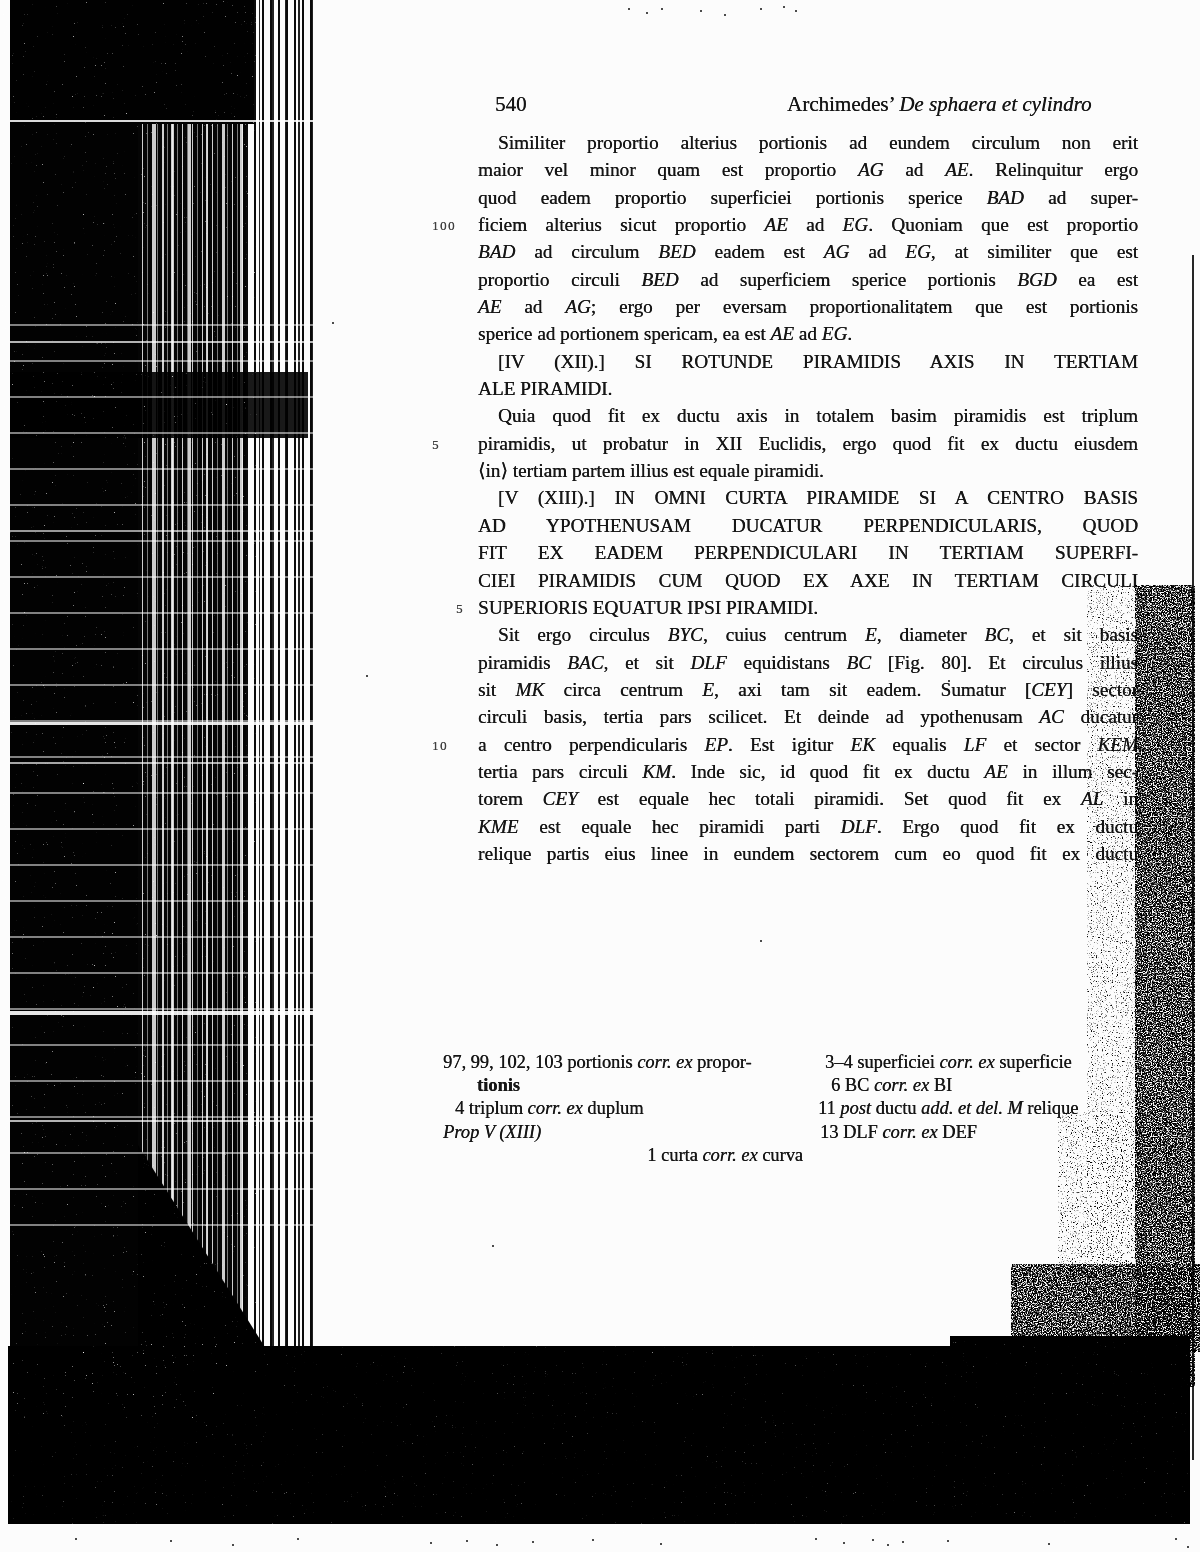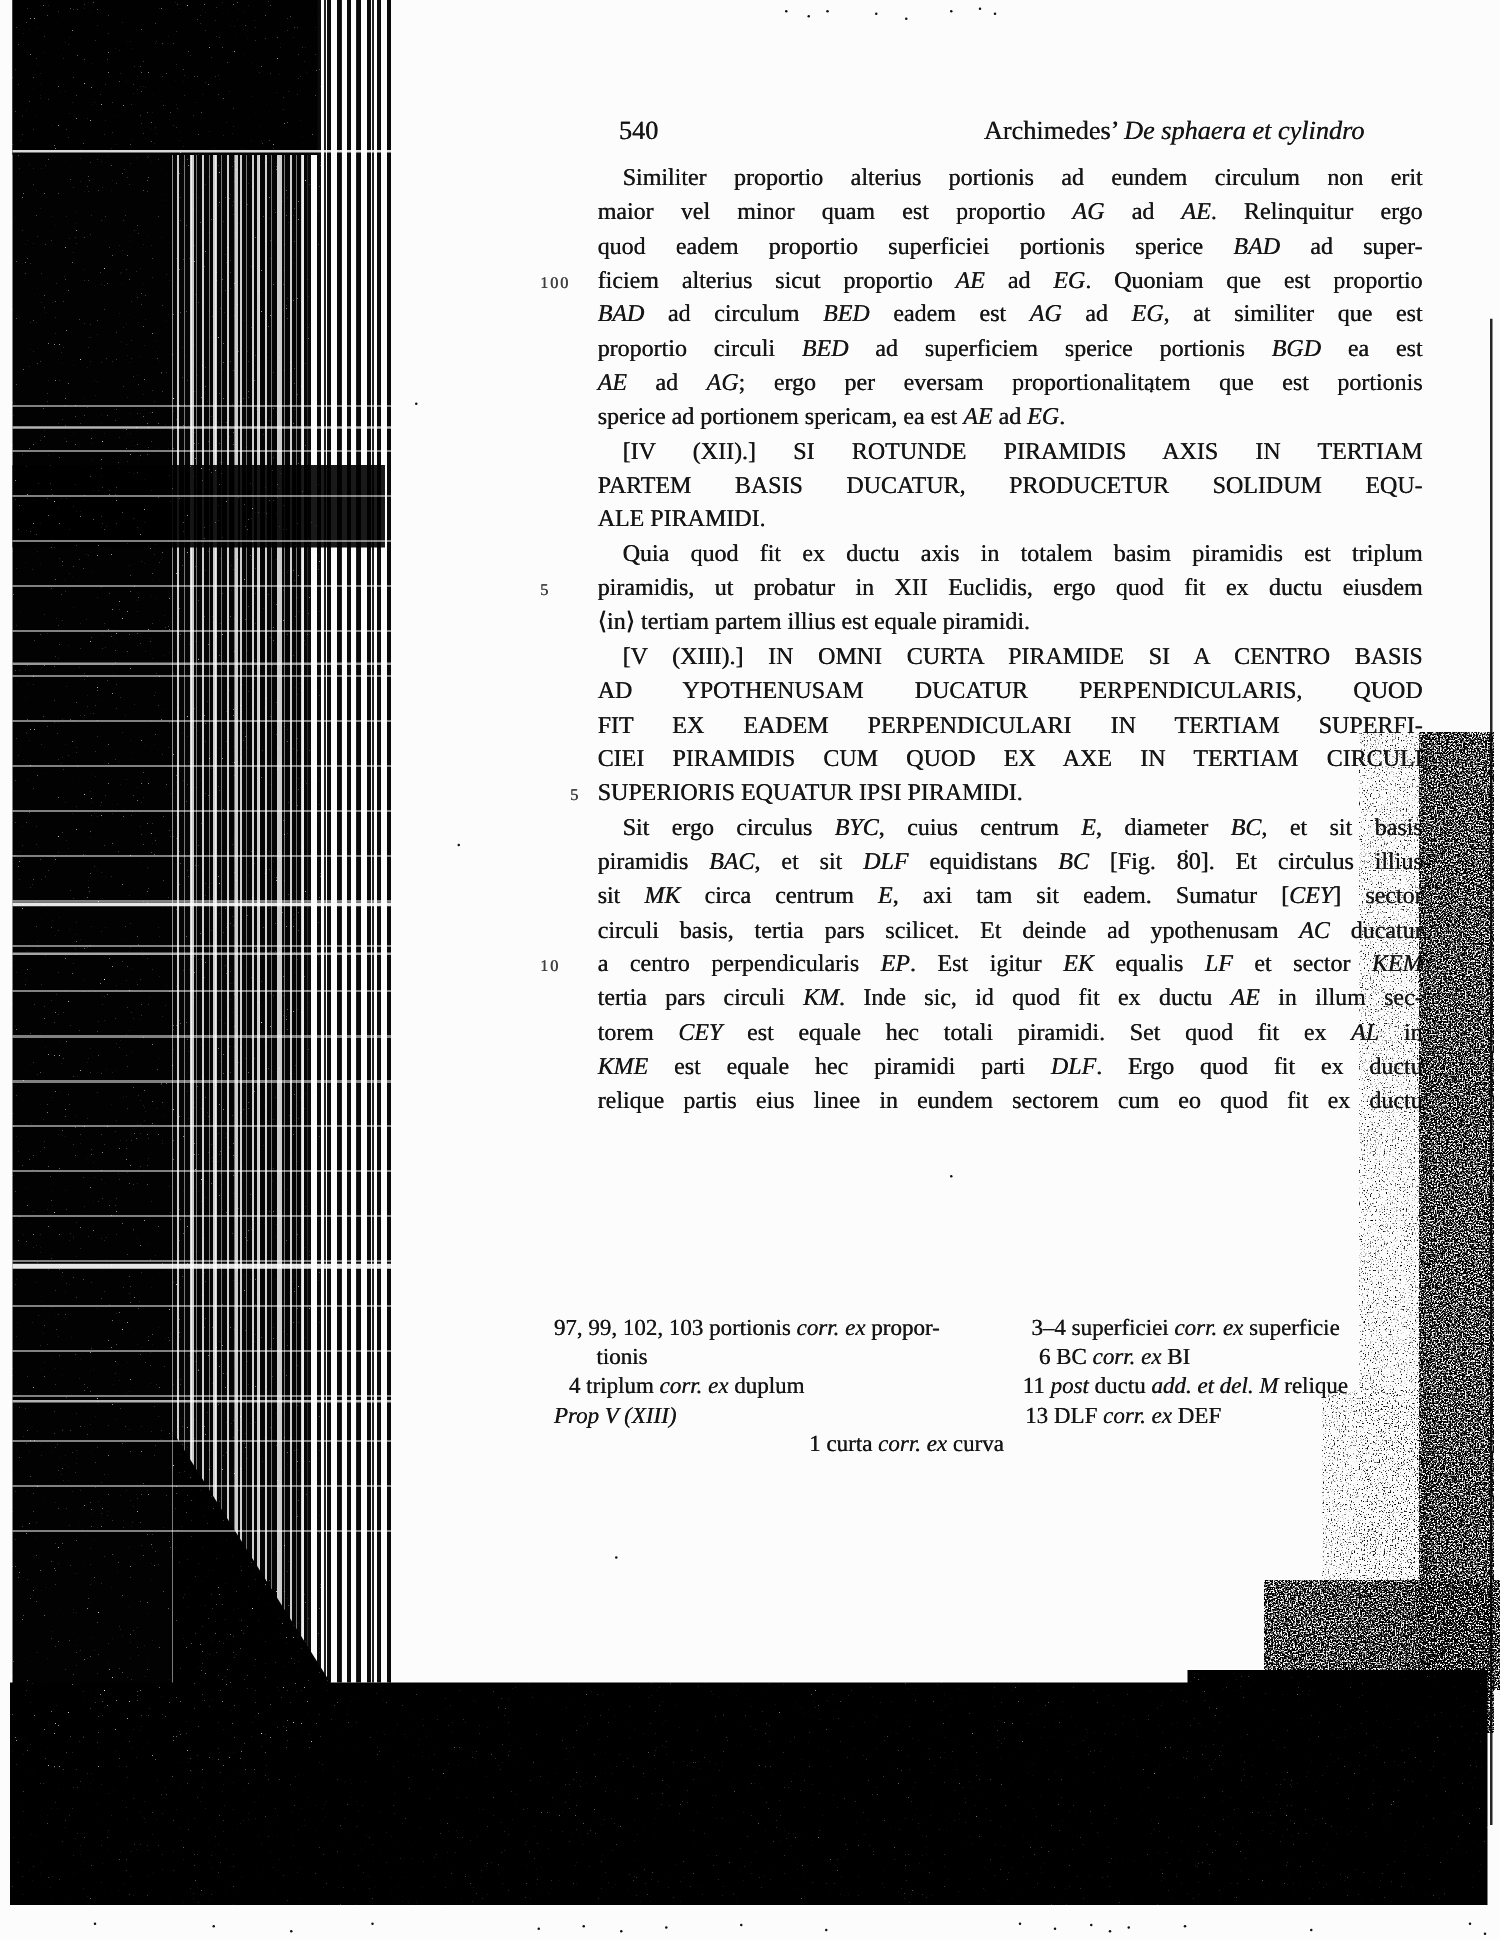--- a/index.html
+++ b/index.html
@@ -96,21 +96,20 @@
   <div class="bodytext txt">
       <div class="bline just indent"><span><span>Similiter proportio alterius portionis ad eundem circulum non erit</span></span></div>
       <div class="bline just"><span><span>maior vel minor quam est proportio </span><i>AG</i><span> ad </span><i>AE</i><span>. Relinquitur ergo</span></span></div>
       <div class="bline just"><span><span>quod eadem proportio superficiei portionis sperice </span><i>BAD</i><span> ad super-</span></span></div>
       <div class="bline just"><span class="mnum">100</span><span><span>ficiem alterius sicut proportio </span><i>AE</i><span> ad </span><i>EG</i><span>. Quoniam que est proportio</span></span></div>
       <div class="bline just"><span><i>BAD</i><span> ad circulum </span><i>BED</i><span> eadem est </span><i>AG</i><span> ad </span><i>EG</i><span>, at similiter que est</span></span></div>
       <div class="bline just"><span><span>proportio circuli </span><i>BED</i><span> ad superficiem sperice portionis </span><i>BGD</i><span> ea est</span></span></div>
       <div class="bline just"><span><i>AE</i><span> ad </span><i>AG</i><span>; ergo per eversam proportionalitatem que est portionis</span></span></div>
       <div class="bline"><span><span>sperice ad portionem spericam, ea est </span><i>AE</i><span> ad </span><i>EG</i><span>.</span></span></div>
       <div class="bline just indent"><span><span>[IV (XII).] SI ROTUNDE PIRAMIDIS AXIS IN TERTIAM</span></span></div>
-      <div class="bline just"><span><span>PARTEM BASIS DUCATUR, PRODUCETUR SOLIDUM EQU-</span></span></div>
       <div class="bline"><span><span>ALE PIRAMIDI.</span></span></div>
       <div class="bline just indent"><span><span>Quia quod fit ex ductu axis in totalem basim piramidis est triplum</span></span></div>
       <div class="bline just"><span class="mnum">5</span><span><span>piramidis, ut probatur in XII Euclidis, ergo quod fit ex ductu eiusdem</span></span></div>
       <div class="bline"><span><span>⟨in⟩ tertiam partem illius est equale piramidi.</span></span></div>
       <div class="bline just indent"><span><span>[V (XIII).] IN OMNI CURTA PIRAMIDE SI A CENTRO BASIS</span></span></div>
       <div class="bline just"><span><span>AD YPOTHENUSAM DUCATUR PERPENDICULARIS, QUOD</span></span></div>
       <div class="bline just"><span><span>FIT EX EADEM PERPENDICULARI IN TERTIAM SUPERFI-</span></span></div>
       <div class="bline just"><span><span>CIEI PIRAMIDIS CUM QUOD EX AXE IN TERTIAM CIRCULI</span></span></div>
       <div class="bline"><span class="mnum">5</span><span><span>SUPERIORIS EQUATUR IPSI PIRAMIDI.</span></span></div>
       <div class="bline just indent"><span><span>Sit ergo circulus </span><i>BYC</i><span>, cuius centrum </span><i>E</i><span>, diameter </span><i>BC</i><span>, et sit basis</span></span></div>
@@ -120,21 +119,21 @@
       <div class="bline just"><span class="mnum">10</span><span><span>a centro perpendicularis </span><i>EP</i><span>. Est igitur </span><i>EK</i><span> equalis </span><i>LF</i><span> et sector </span><i>KEM</i></span></div>
       <div class="bline just"><span><span>tertia pars circuli </span><i>KM</i><span>. Inde sic, id quod fit ex ductu </span><i>AE</i><span> in illum sec-</span></span></div>
       <div class="bline just"><span><span>torem </span><i>CEY</i><span> est equale hec totali piramidi. Set quod fit ex </span><i>AL</i><span> in</span></span></div>
       <div class="bline just"><span><i>KME</i><span> est equale hec piramidi parti </span><i>DLF</i><span>. Ergo quod fit ex ductu</span></span></div>
       <div class="bline just"><span><span>relique partis eius linee in eundem sectorem cum eo quod fit ex ductu</span></span></div>
     </div>
 
   <div class="apparatus txt">
     <div class="appcol left">
         <div class="aline" style="padding-left: 0px;"><span>97, 99, 102, 103 portionis </span><i>corr. ex</i><span> propor-</span></div>
-        <div class="aline" style="padding-left: 34px;"><span>tionis</span></div>
+        <div class="aline" style="padding-left: 34px; font-weight: bold;"><span>tionis</span></div>
         <div class="aline" style="padding-left: 12px;"><span>4 triplum </span><i>corr. ex</i><span> duplum</span></div>
         <div class="aline" style="padding-left: 0px;"><i>Prop V (XIII)</i></div>
         <div class="aline" style="padding-left: 13px; text-align: right;"><span>1 curta </span><i>corr. ex</i><span> curva</span></div>
       </div>
     <div class="appcol right">
         <div class="aline" style="padding-left: 7px;"><span>3–4 superficiei </span><i>corr. ex</i><span> superficie</span></div>
         <div class="aline" style="padding-left: 13px;"><span>6 BC </span><i>corr. ex</i><span> BI</span></div>
         <div class="aline" style="padding-left: 0px;"><span>11 </span><i>post</i><span> ductu </span><i>add. et del. M</i><span> relique</span></div>
         <div class="aline" style="padding-left: 2px;"><span>13 DLF </span><i>corr. ex</i><span> DEF</span></div>
       </div>

